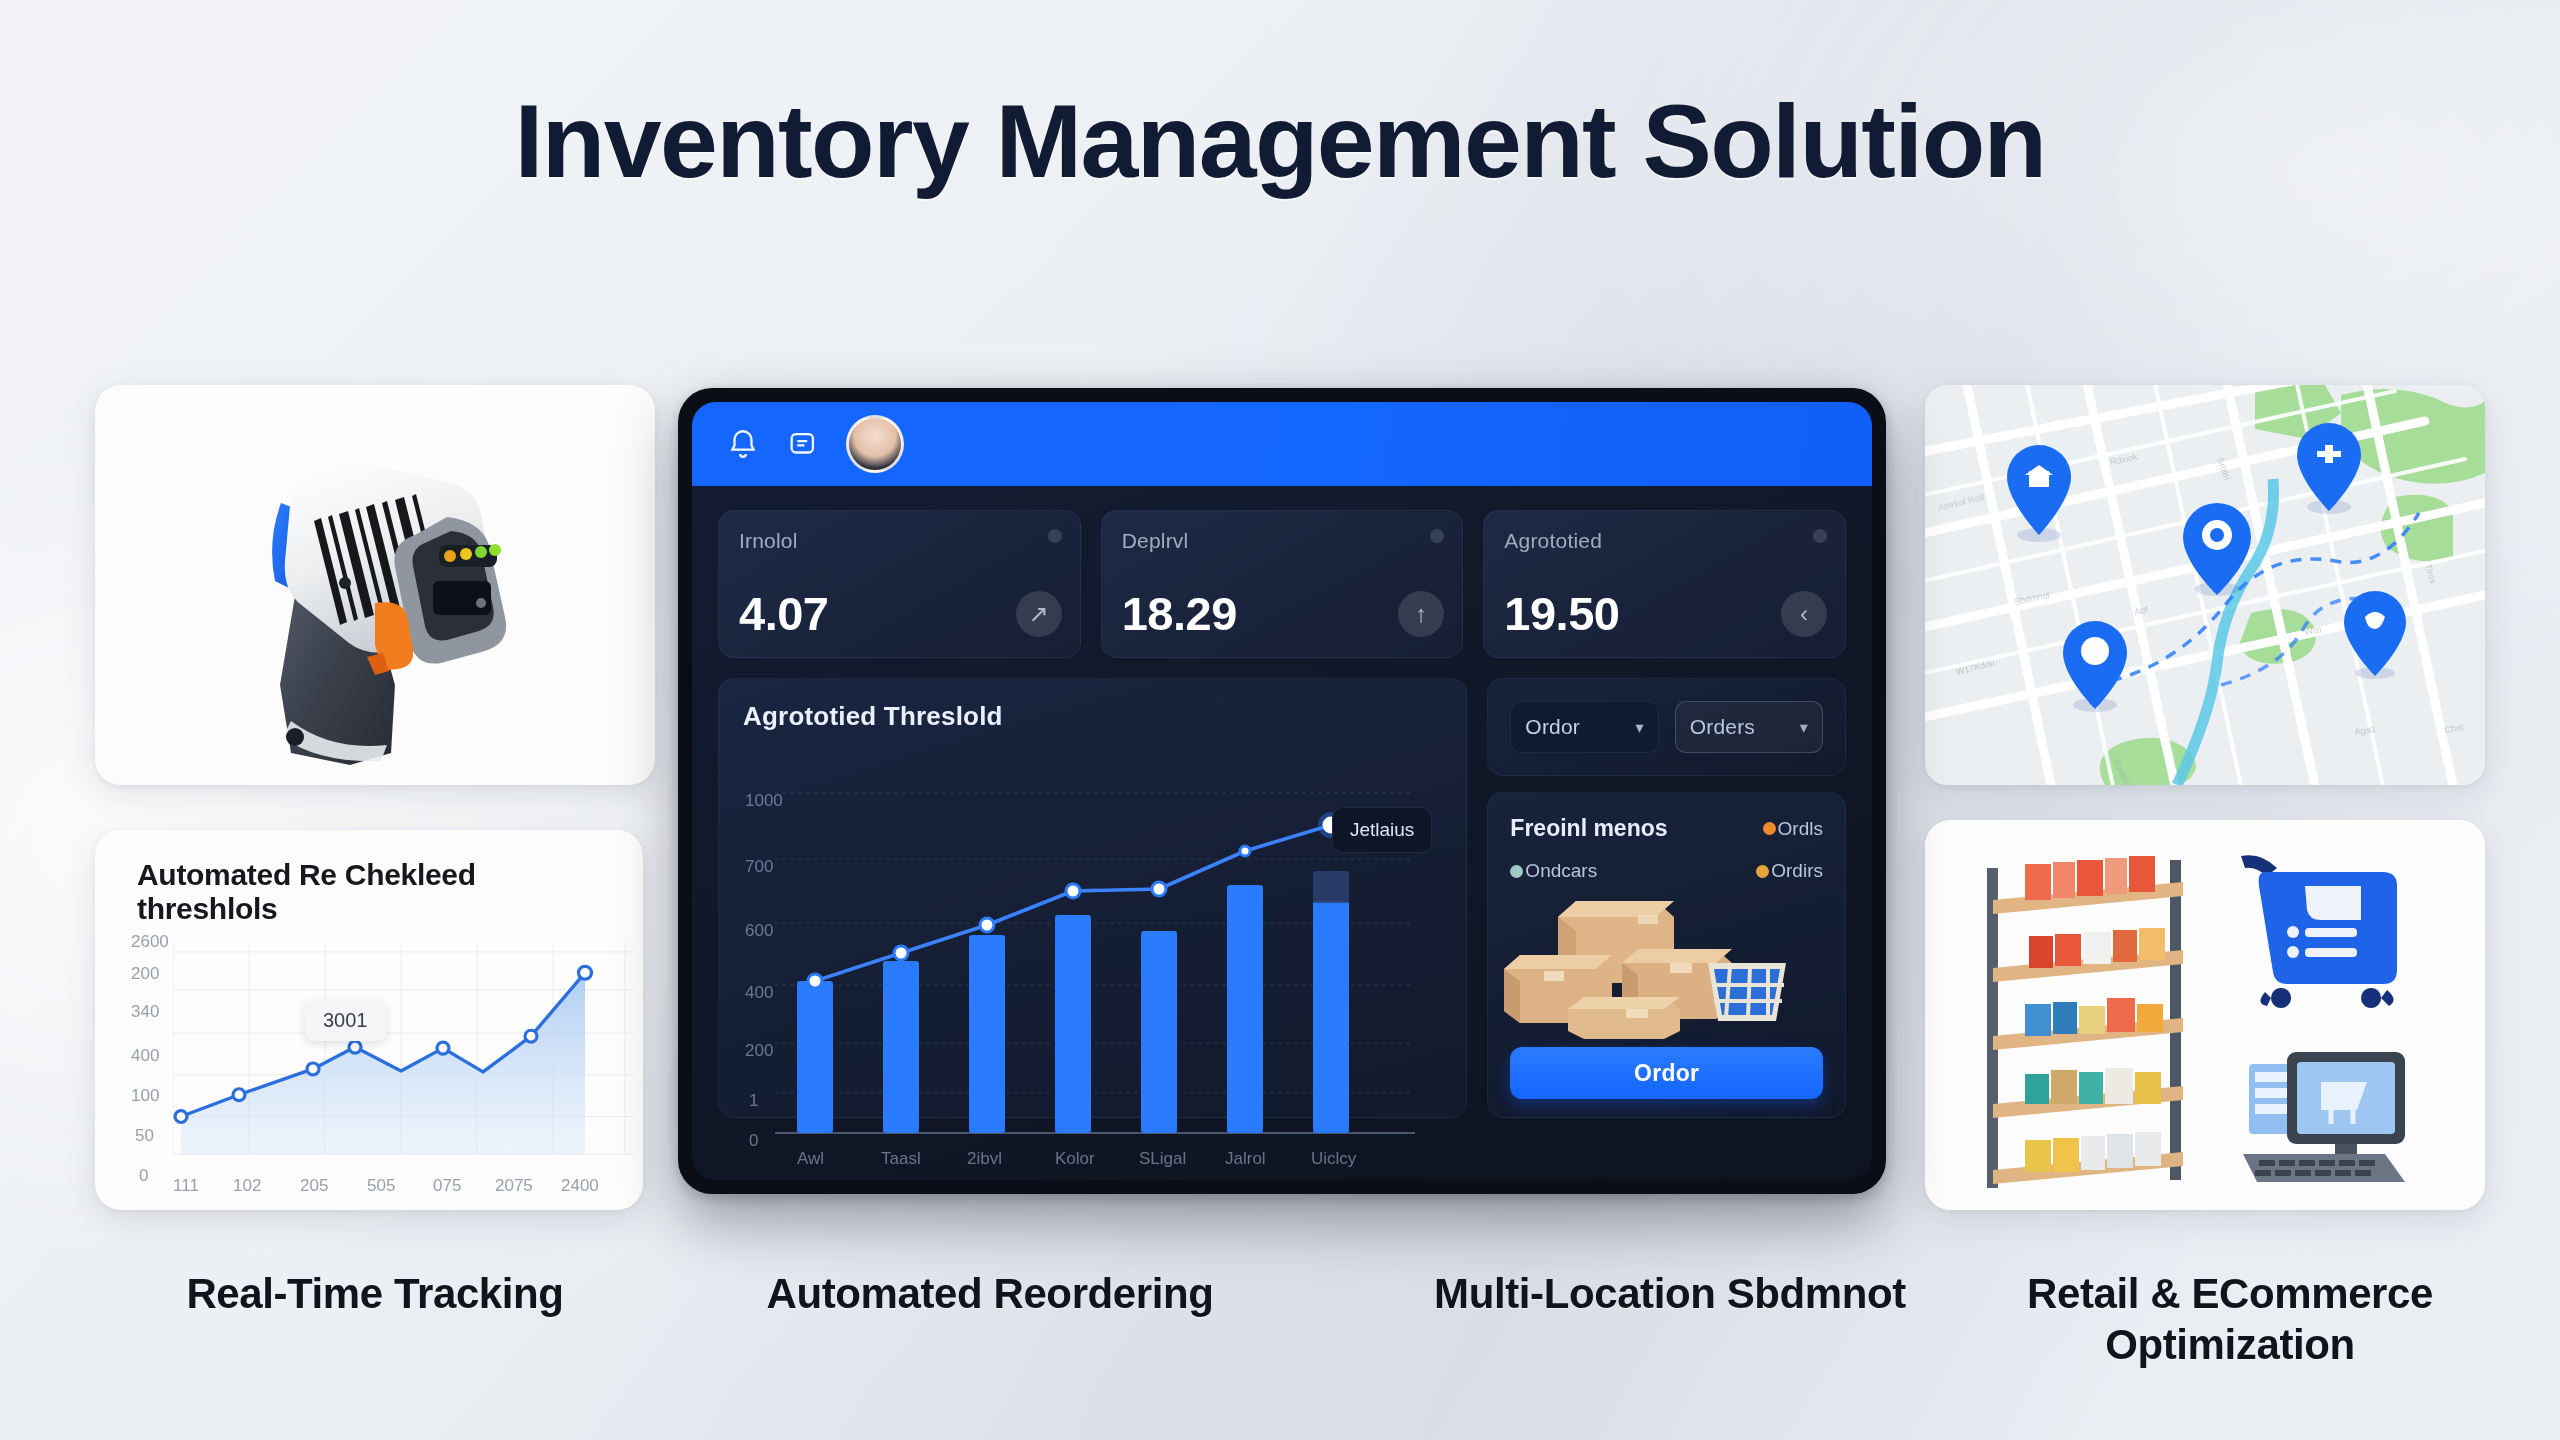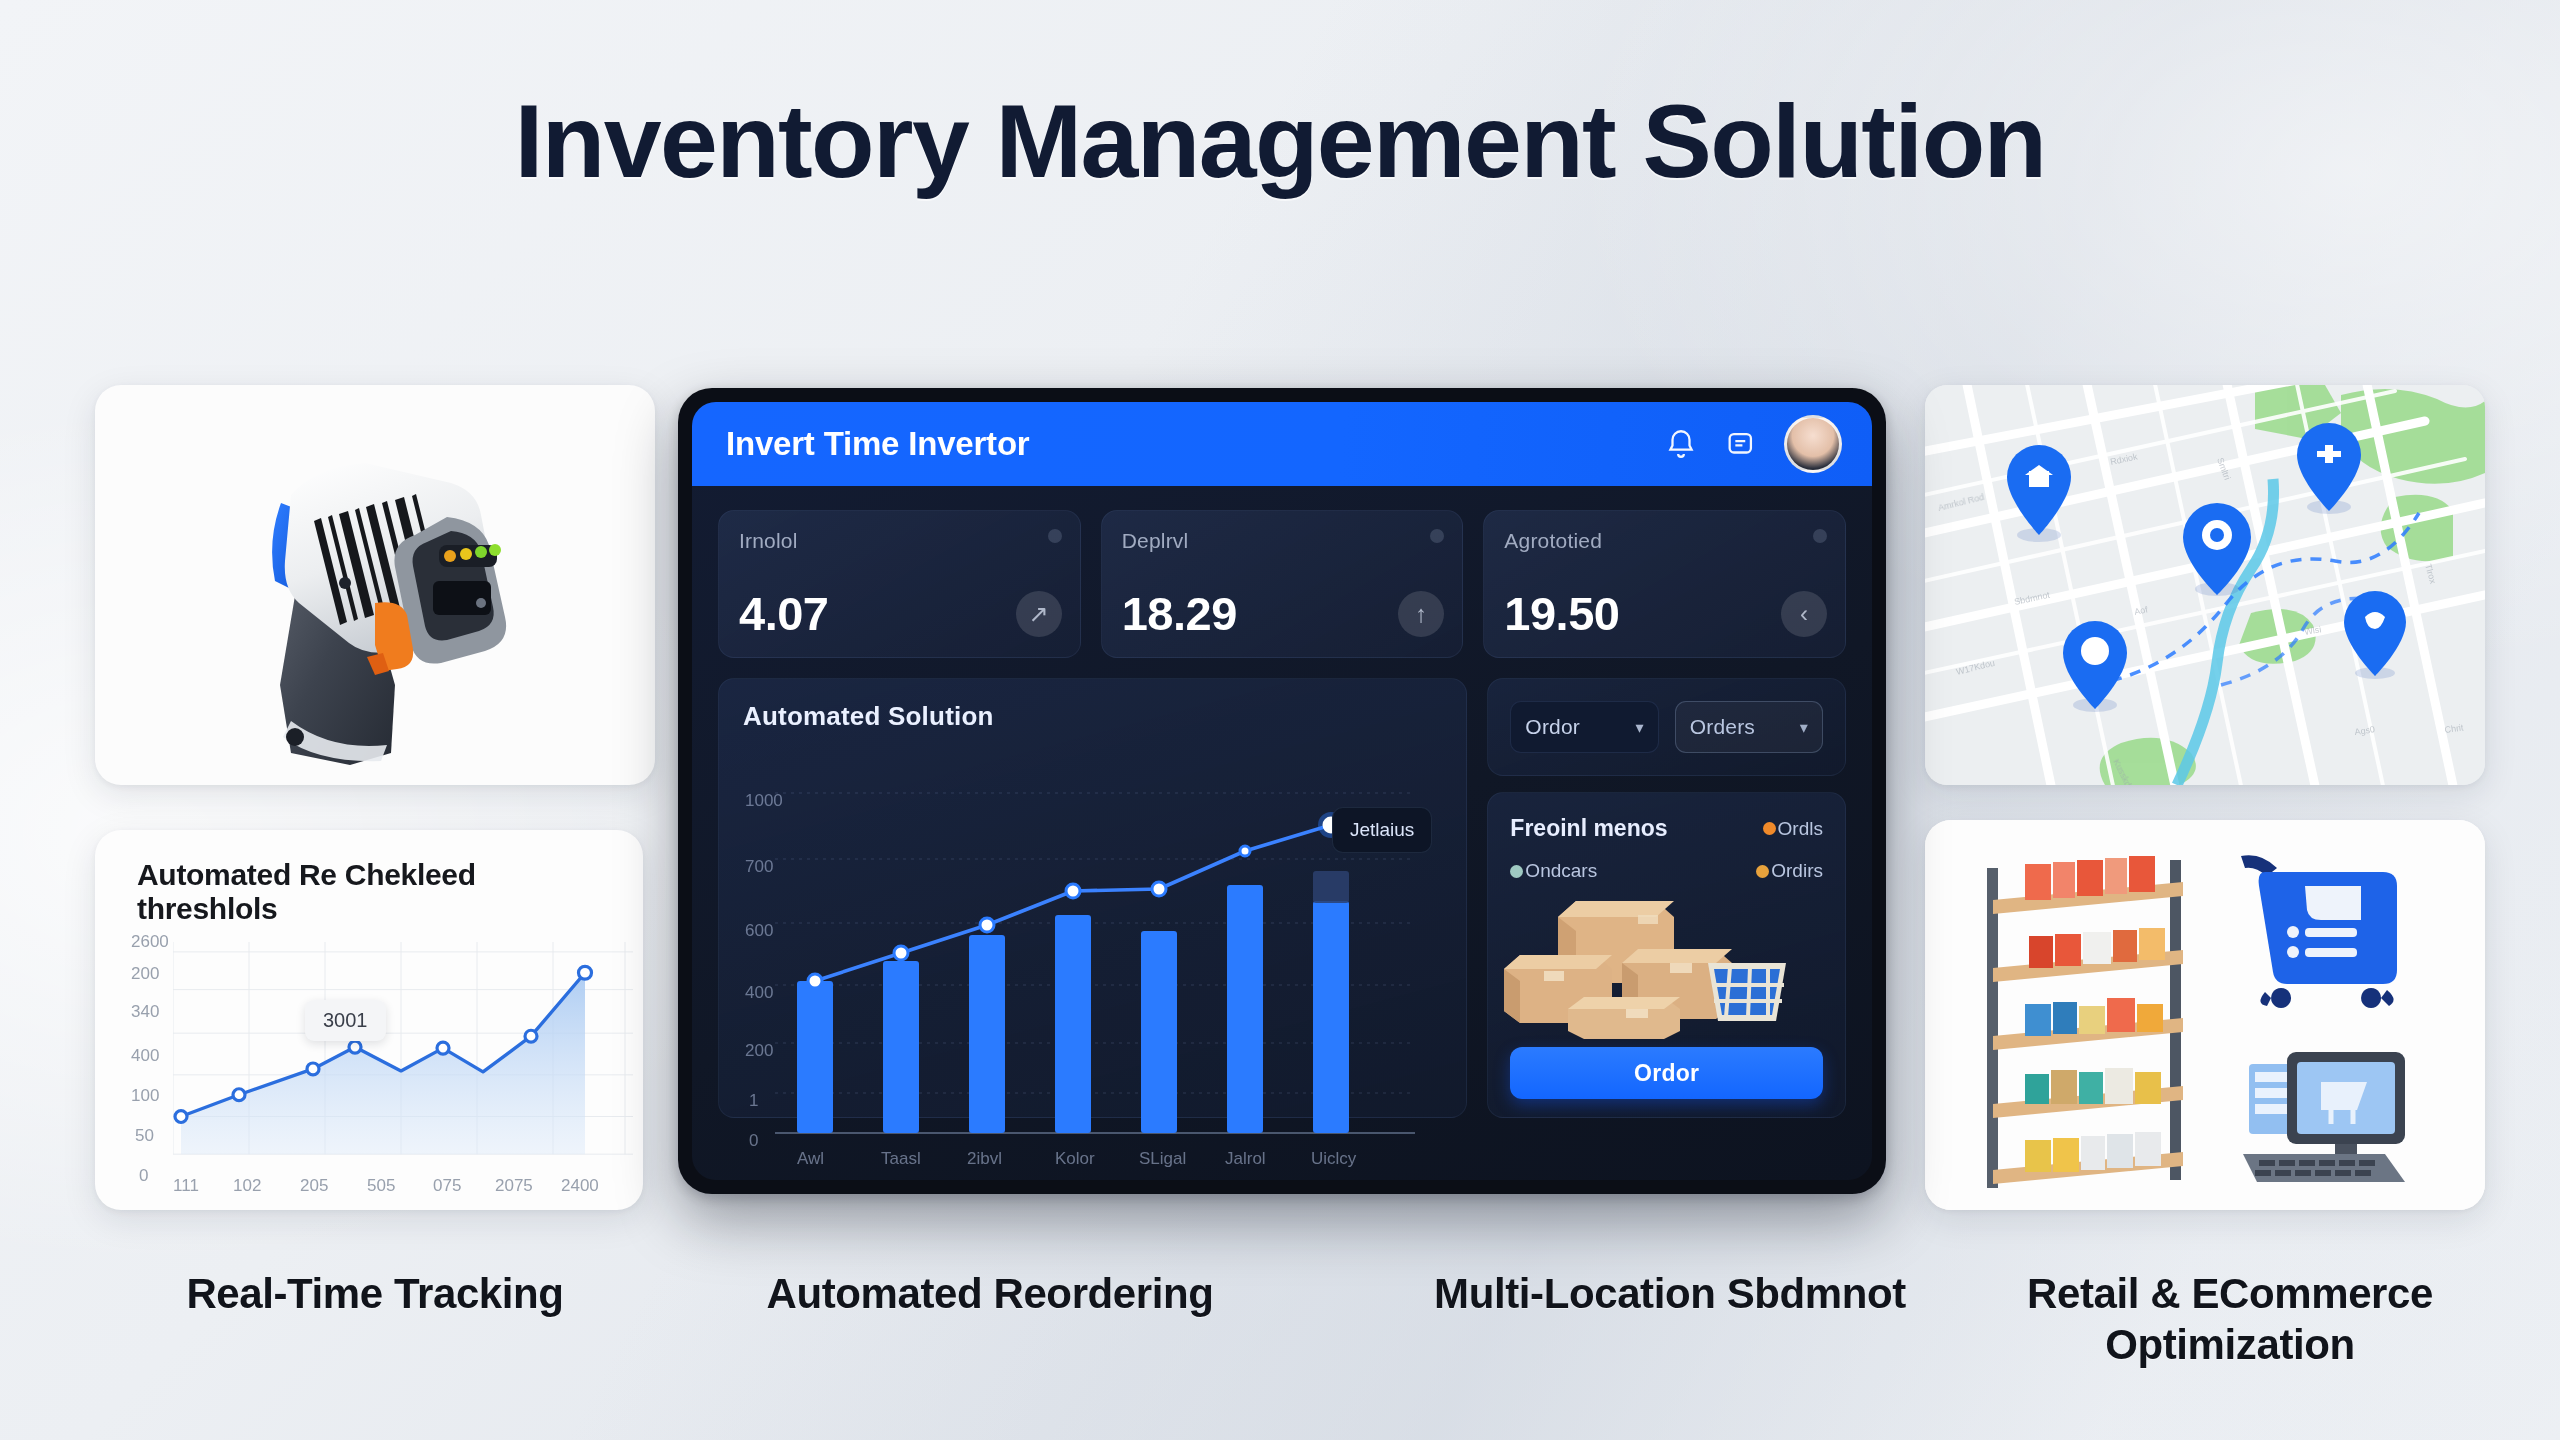--- a/index.html
+++ b/index.html
@@ -452,21 +452,20 @@
           <rect x="430" y="350" width="16" height="6"></rect>
       </g>
     </g>
   </svg>
 </div>
 
 <div id="dashboard-device">
   <div class="screen">
 
     <div class="topbar">
-      <div class="topbar-title">Invert Time Invertor</div>
       <div class="topbar-icons">
         <svg class="ticon" viewBox="0 0 24 24" fill="none" stroke="#ffffff" stroke-width="1.6">
           <path d="M12 3a6 6 0 0 0-6 6v4l-1.5 3h15L18 13V9a6 6 0 0 0-6-6z"></path>
             <path d="M10 19a2 2 0 0 0 4 0"></path>
         </svg>
         <svg class="ticon" viewBox="0 0 24 24" fill="none" stroke="#ffffff" stroke-width="1.6">
           <rect x="4" y="5" width="15" height="13" rx="3"></rect>
             <path d="M8 10h7M8 13h5"></path>
         </svg>
         <div class="avatar"></div>
@@ -490,21 +489,21 @@
         <div class="kpi-dot"></div>
         <div class="kpi-label">Agrototied</div>
         <div class="kpi-value">19.50</div>
         <div class="kpi-badge">‹</div>
       </div>
     </div>
 
     <div class="lower">
 
       <div class="panel-chart">
-        <div class="pc-title">Automated Solution</div>
+        <div class="pc-title">Agrototied Threslold</div>
 
         <div class="axis-lbl axis-dark" style="left:26px; top:112px;">1000</div>
         <div class="axis-lbl axis-dark" style="left:26px; top:178px;">700</div>
         <div class="axis-lbl axis-dark" style="left:26px; top:242px;">600</div>
         <div class="axis-lbl axis-dark" style="left:26px; top:304px;">400</div>
         <div class="axis-lbl axis-dark" style="left:26px; top:362px;">200</div>
         <div class="axis-lbl axis-dark" style="left:30px; top:412px;">1</div>
         <div class="axis-lbl axis-dark" style="left:30px; top:452px;">0</div>
 
         <svg style="position:absolute; left:56px; top:96px; width:640px; height:372px;" viewBox="0 0 640 372" preserveAspectRatio="none">

